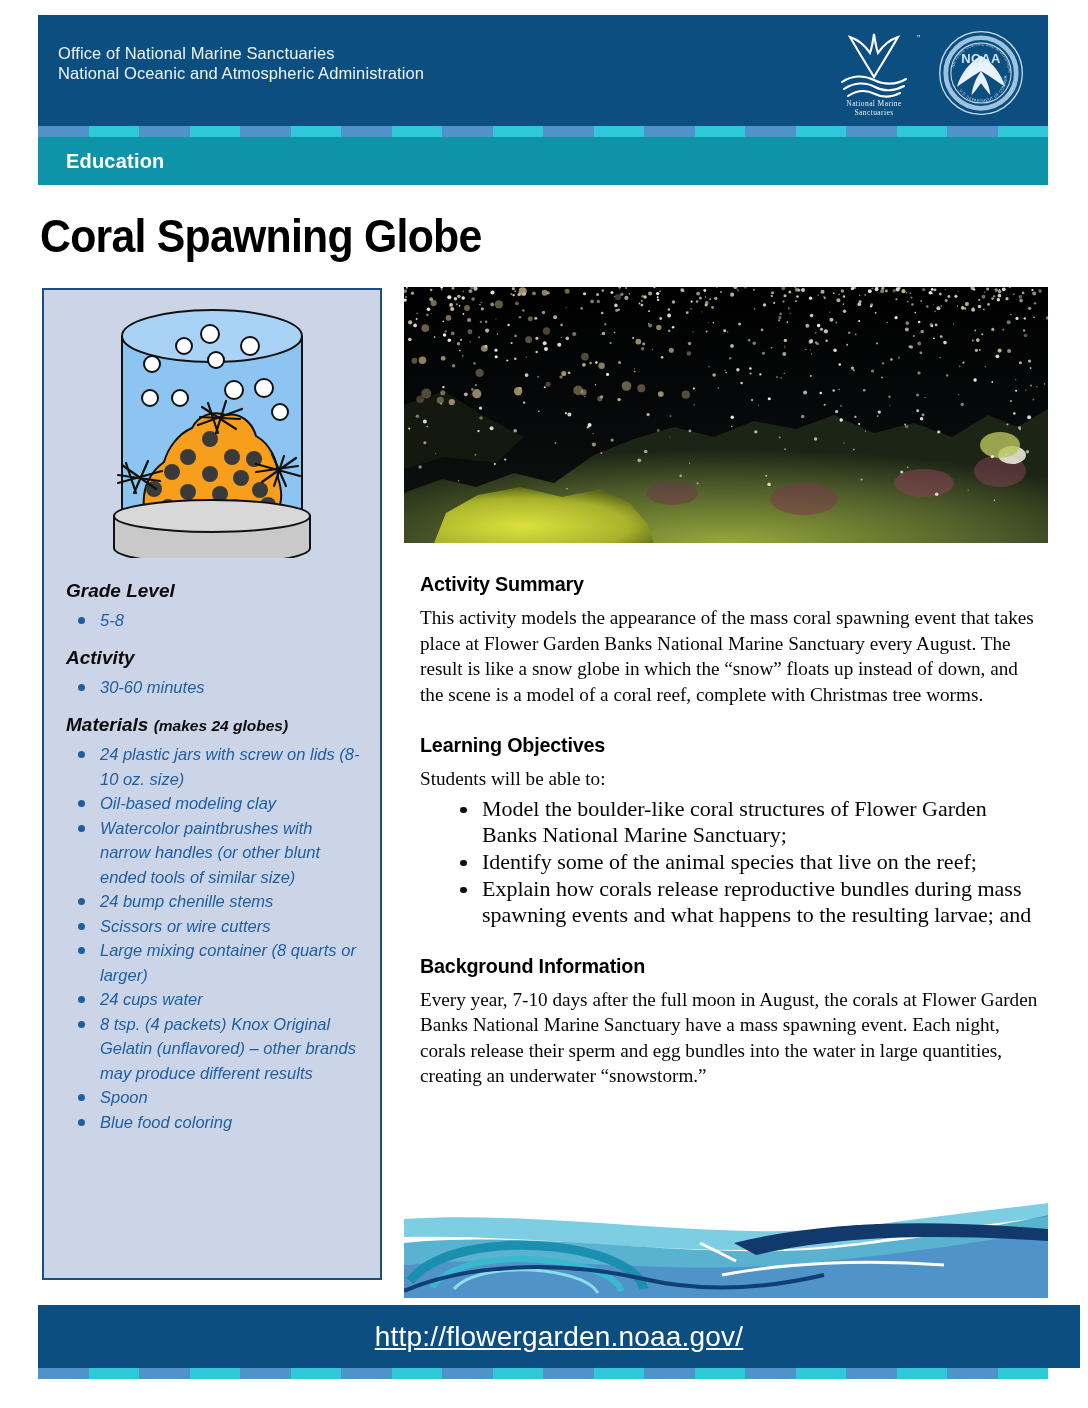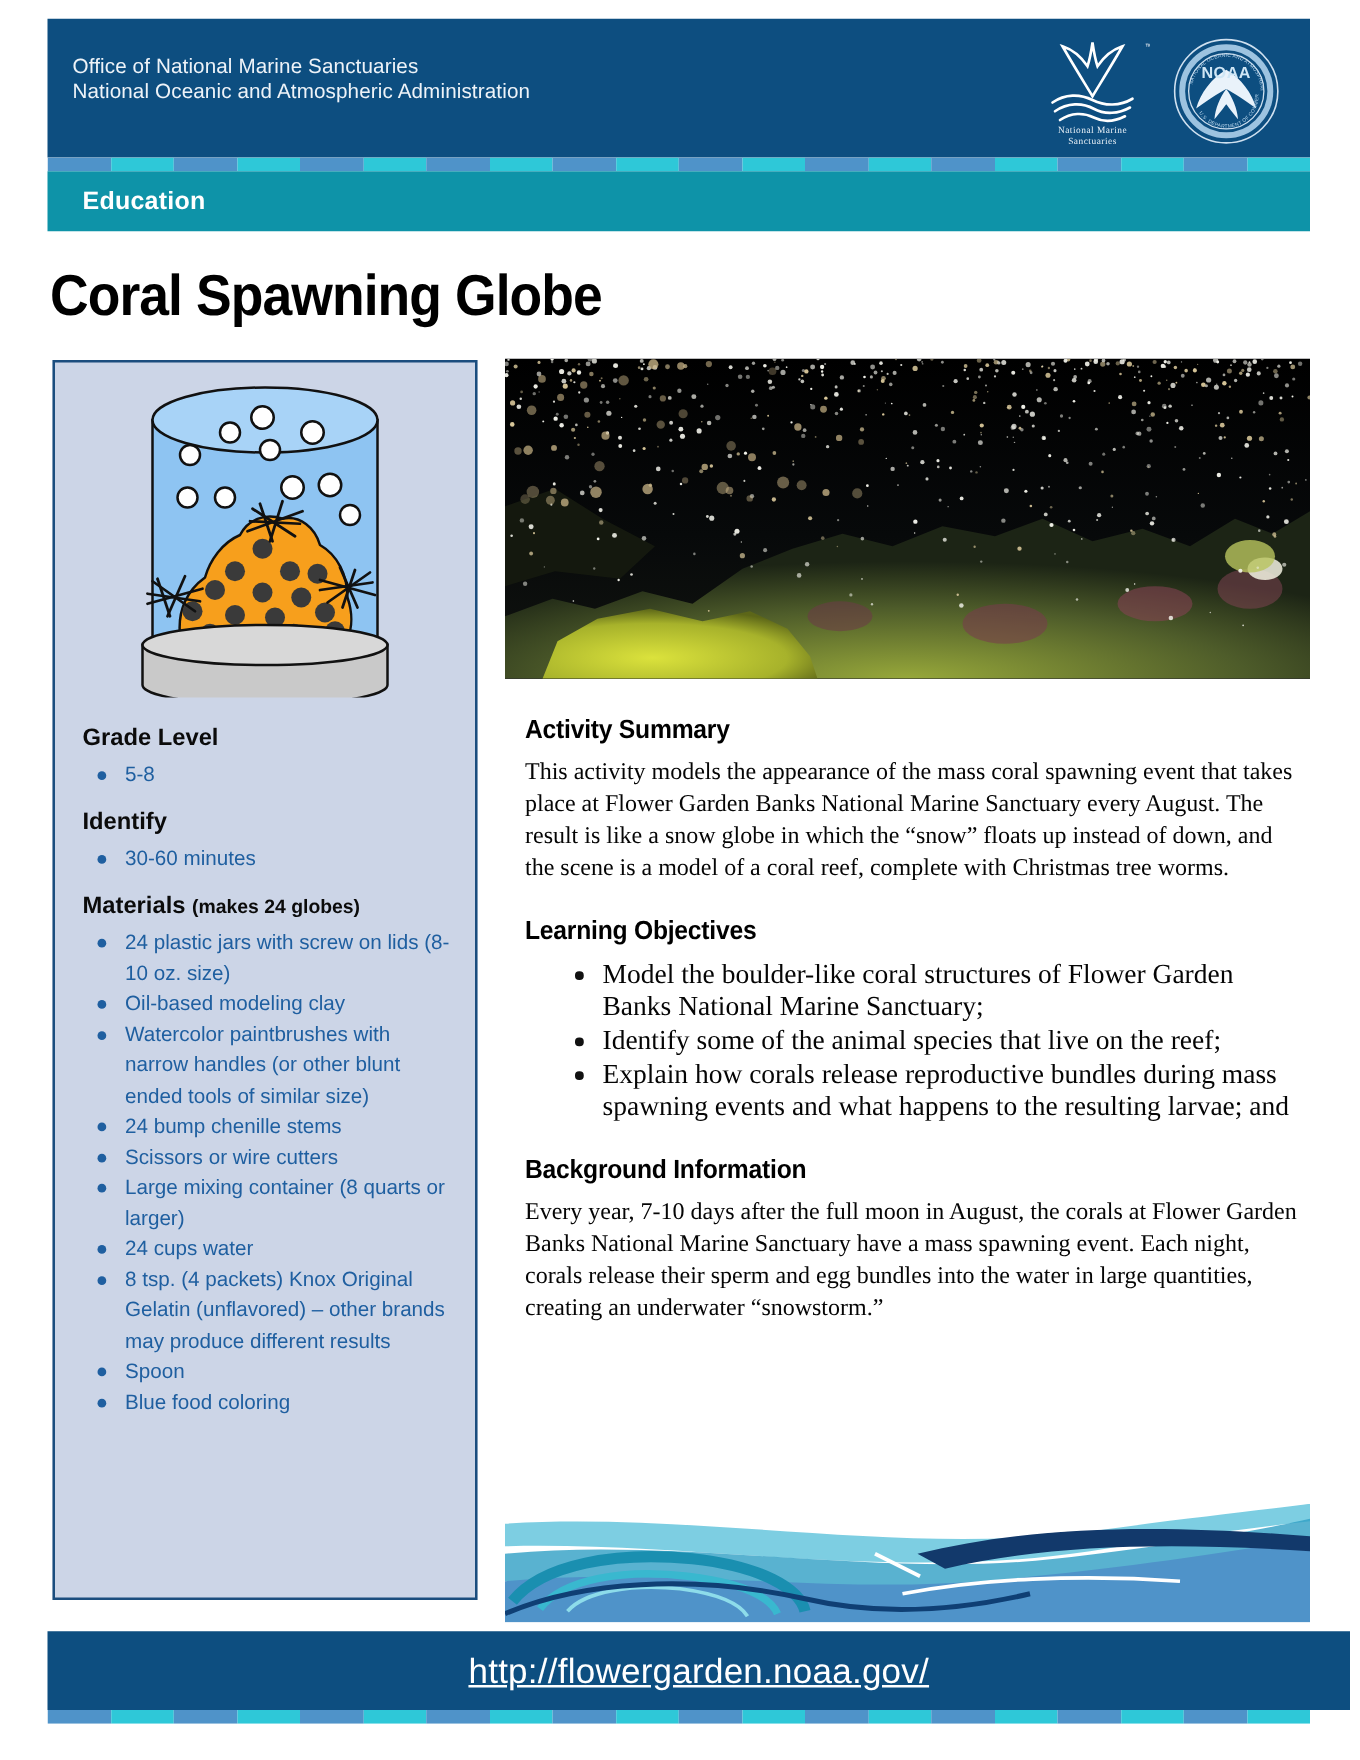--- a/index.html
+++ b/index.html
@@ -74,21 +74,21 @@
 
   
   .sidebar {
     position: absolute; left: 42px; top: 288px;
     width: 340px; height: 992px;
     background: #ccd5e7;
     border: 2px solid #1b4d7e;
   }
   .globe-art { width: 100%; height: 268px; padding-top: 12px; display:flex; justify-content:center; }
 
-  .sb-body { padding: 8px 14px 0 22px; }
+  .sb-body { padding: 8px 14px 0 22px; font-style: italic; }
   .sb-h {
     font-size: 19px; font-weight: bold; color: #0b0b0b;
     margin-top: 14px; margin-bottom: 6px;
   }
   .sb-h .sub { font-size: 15.5px; font-weight: bold; }
   ul.sb-list { list-style: none; margin: 0 0 2px 0; padding: 0; }
   ul.sb-list li {
     position: relative;
     color: #1f5fa0;
     font-size: 16.5px;
@@ -325,21 +325,21 @@
         <ellipse cx="120" cy="214" rx="98" ry="16" fill="#d8d8d8" stroke="#111" stroke-width="2"></ellipse>
       </svg>
     </div>
 
     <div class="sb-body">
       <div class="sb-h">Grade Level</div>
       <ul class="sb-list" id="grade-level-list">
           <li>5-8</li>
         </ul>
 
-      <div class="sb-h">Identify</div>
+      <div class="sb-h">Activity</div>
       <ul class="sb-list" id="timeframe-list">
           <li>30-60 minutes</li>
         </ul>
 
       <div class="sb-h"><span>Materials</span> <span class="sub">(makes 24 globes)</span></div>
       <ul class="sb-list tight" id="materials-list">
           <li>24 plastic jars with screw on lids (8-10 oz. size)</li>
           <li>Oil-based modeling clay</li>
           <li>Watercolor paintbrushes with narrow handles (or other blunt ended tools of similar size)</li>
           <li>24 bump chenille stems</li>
@@ -959,20 +959,21 @@
 
   <div class="main-col">
 
     <div class="sec-block">
       <div class="sec-h">Activity Summary</div>
       <p class="sec-p">This activity models the appearance of the mass coral spawning event that takes place at Flower Garden Banks National Marine Sanctuary every August. The result is like a snow globe in which the “snow” floats up instead of down, and the scene is a model of a coral reef, complete with Christmas tree worms.</p>
     </div>
 
     <div class="sec-block">
       <div class="sec-h">Learning Objectives</div>
+      <p class="sec-p">Students will be able to:</p>
       <ul class="obj-list" id="objectives-list">
           <li>Model the boulder-like coral structures of Flower Garden Banks National Marine Sanctuary;</li>
           <li>Identify some of the animal species that live on the reef;</li>
           <li>Explain how corals release reproductive bundles during mass spawning events and what happens to the resulting larvae; and</li>
         </ul>
     </div>
 
     <div class="sec-block">
       <div class="sec-h">Background Information</div>
       <p class="sec-p">Every year, 7-10 days after the full moon in August, the corals at Flower Garden Banks National Marine Sanctuary have a mass spawning event. Each night, corals release their sperm and egg bundles into the water in large quantities, creating an underwater “snowstorm.”</p>

